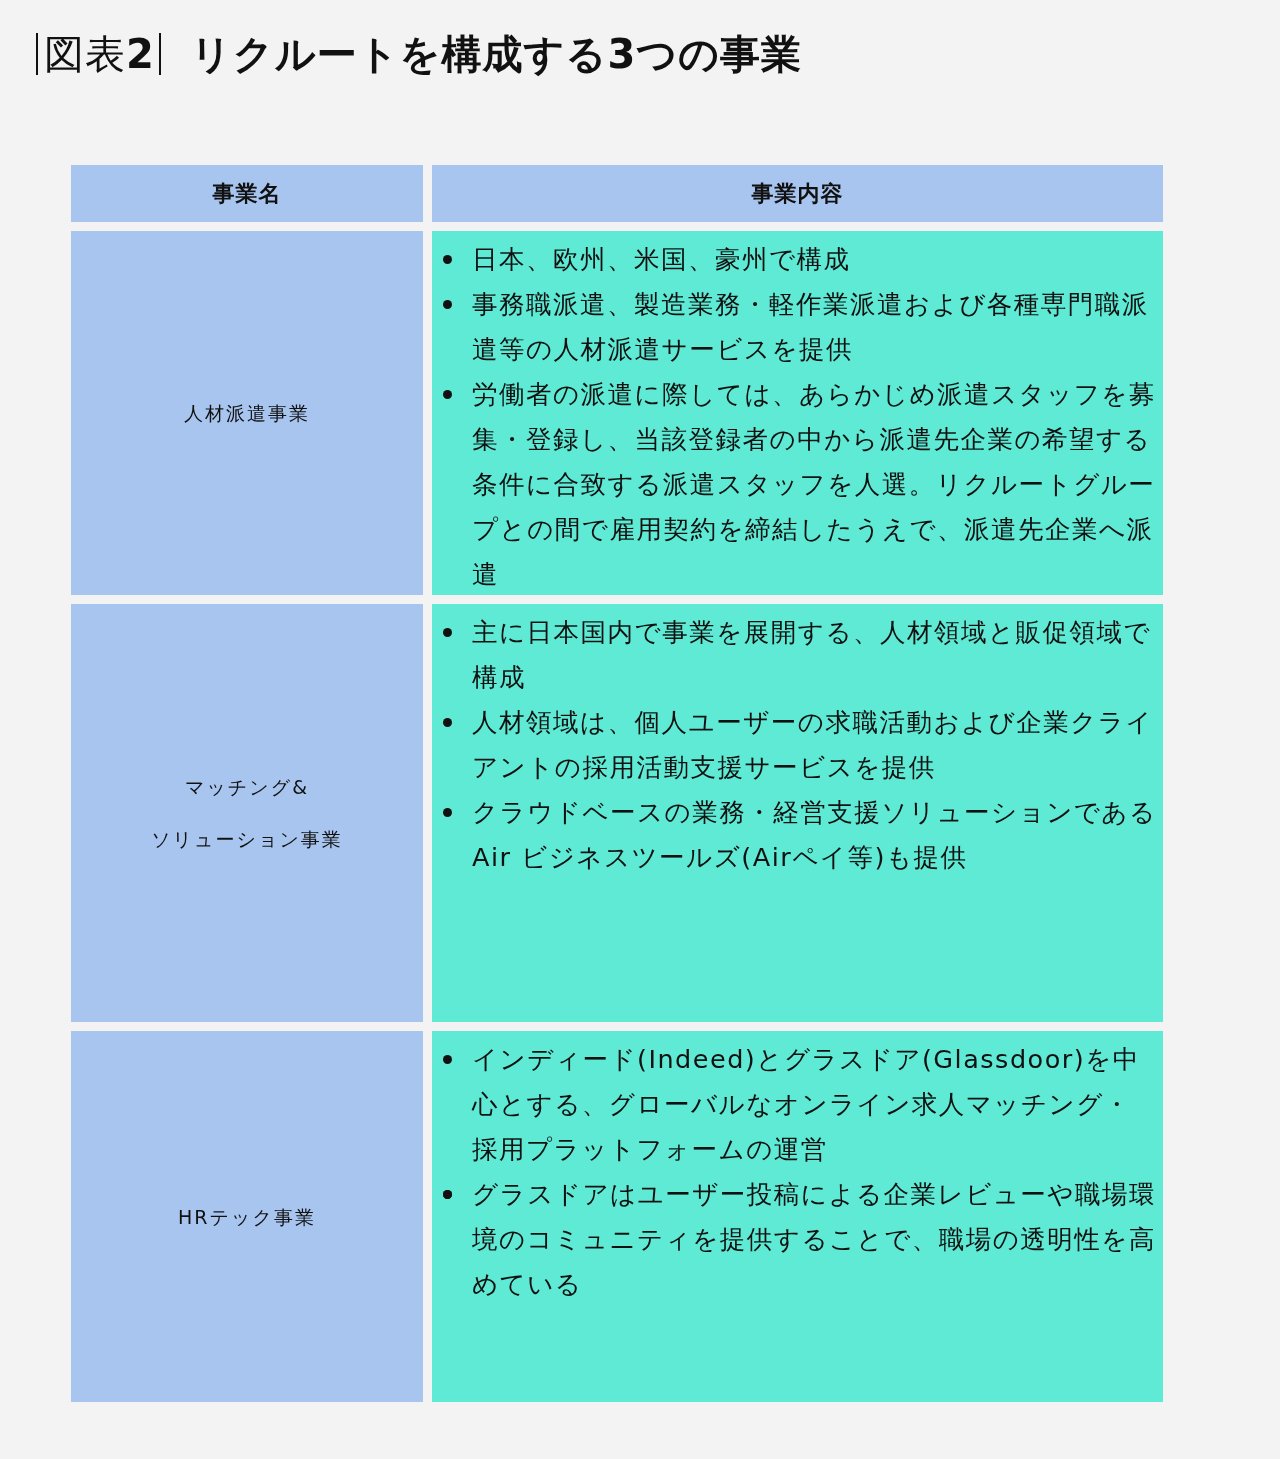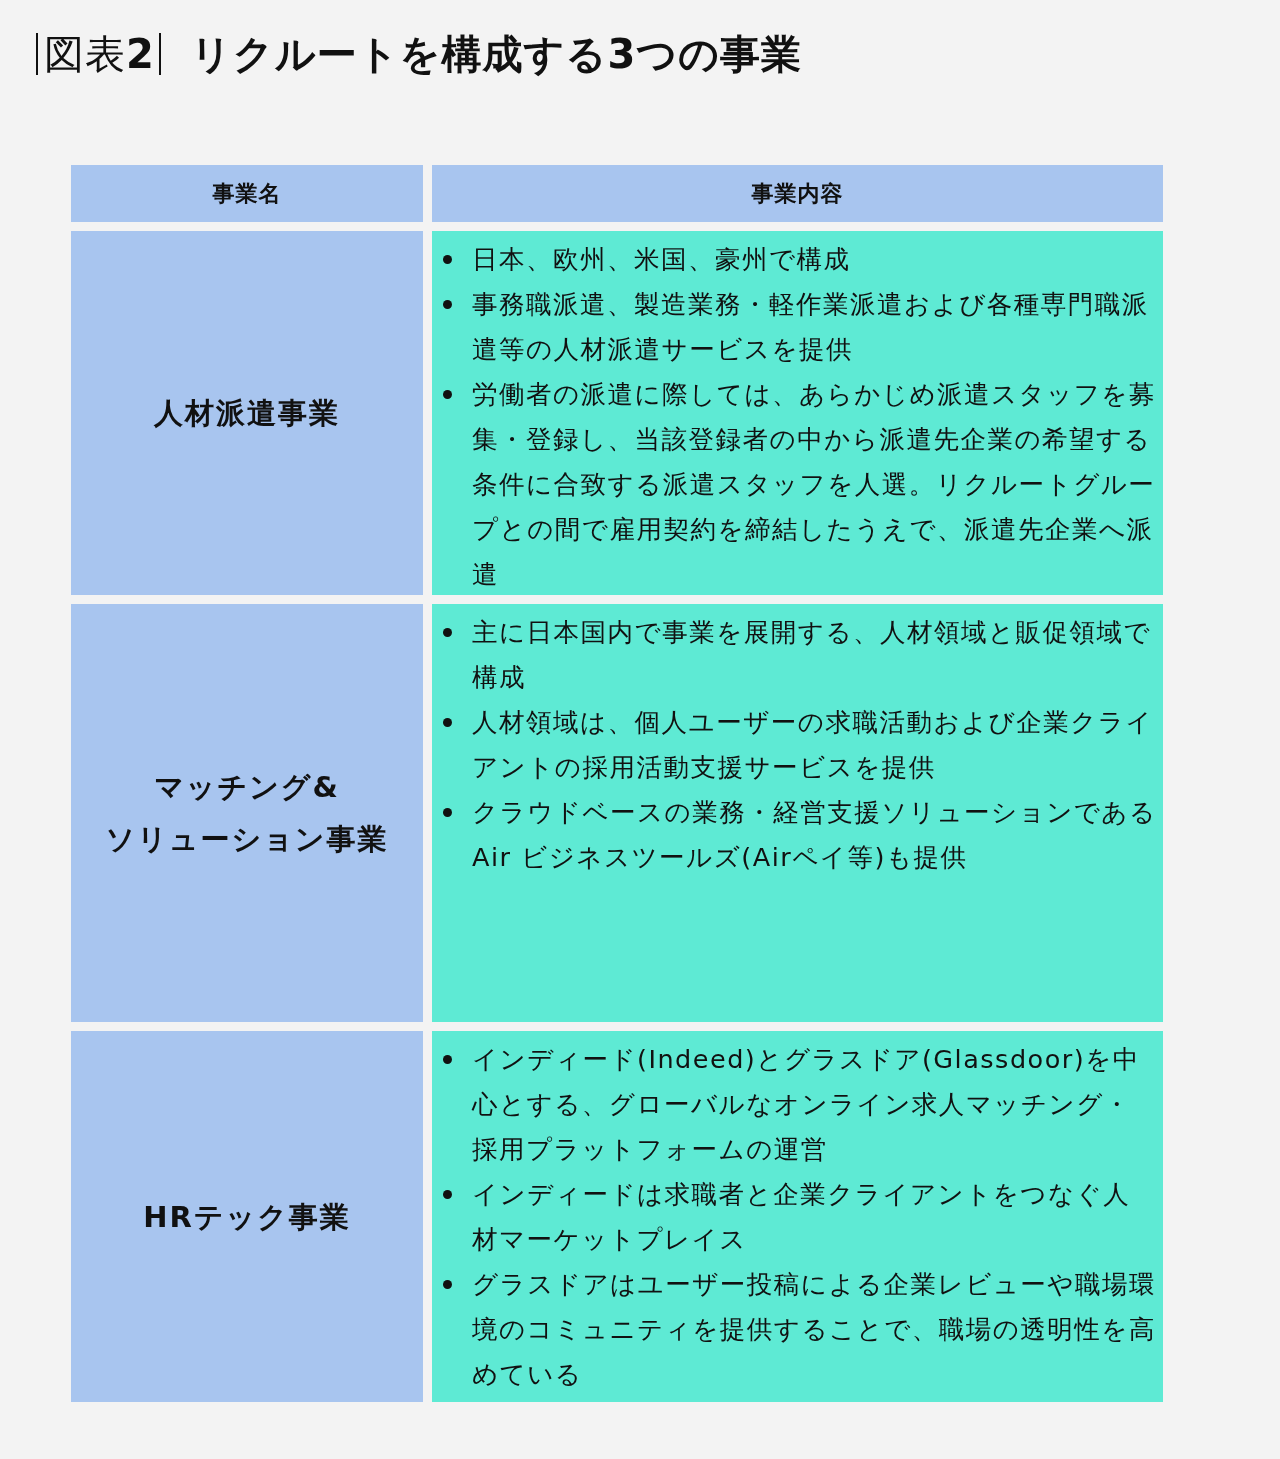--- a/index.html
+++ b/index.html
@@ -67,22 +67,22 @@
       font-weight: bold;
       font-size: 22px;
       letter-spacing: 1px;
     }
     .name {
       background: #a8c5ef;
       display: flex;
       align-items: center;
       justify-content: center;
       text-align: center;
-      font-weight: bold;
-      font-size: 29px;
+      font-weight: normal;
+      font-size: 19px;
       line-height: 52px;
       letter-spacing: 2px;
       white-space: pre-line;
     }
     .content {
       background: #5eead4;
       padding: 6px 6px 2px 10px;
     }
     .content ul {
       list-style: none;
@@ -140,17 +140,17 @@
       <li><span class="bullet"></span><span>主に日本国内で事業を展開する、人材領域と販促領域で構成</span></li>
       <li><span class="bullet"></span><span>人材領域は、個人ユーザーの求職活動および企業クライアントの採用活動支援サービスを提供</span></li>
       <li><span class="bullet"></span><span>クラウドベースの業務・経営支援ソリューションであるAir ビジネスツールズ(Airペイ等)も提供</span></li>
     </ul>
   </div>
 
   <div class="cell name r3">HRテック事業</div>
   <div class="cell content r3">
     <ul>
       <li><span class="bullet"></span><span>インディード(Indeed)とグラスドア(Glassdoor)を中心とする、グローバルなオンライン求人マッチング・採用プラットフォームの運営</span></li>
-      <li><span class="bullet"></span><span>インディードは求職者と企業クライアントをつなぐ人材マーケットプレイス</span></li>
+      <li><span class="bullet"></span></li>
       <li><span class="bullet"></span><span>グラスドアはユーザー投稿による企業レビューや職場環境のコミュニティを提供することで、職場の透明性を高めている</span></li>
     </ul>
   </div>
 </div>
 
 </body></html>

